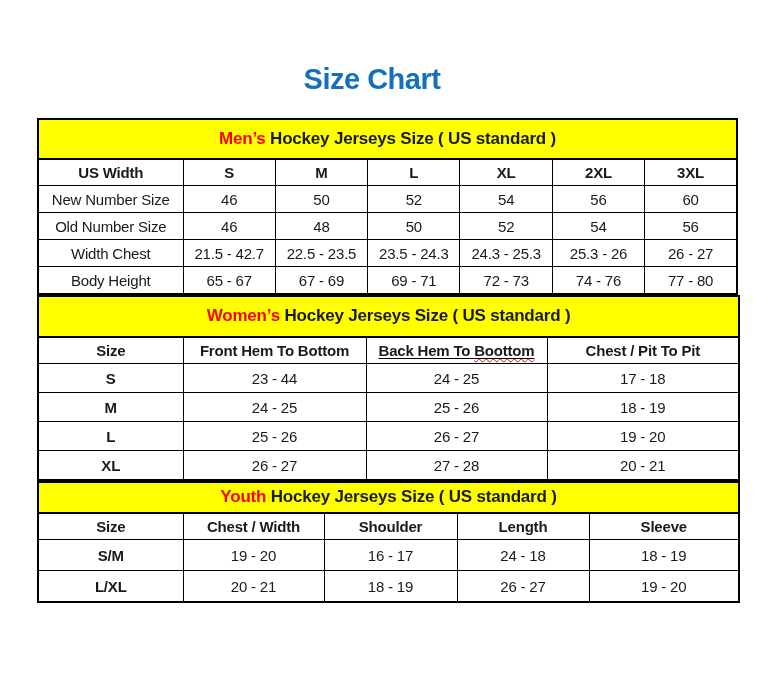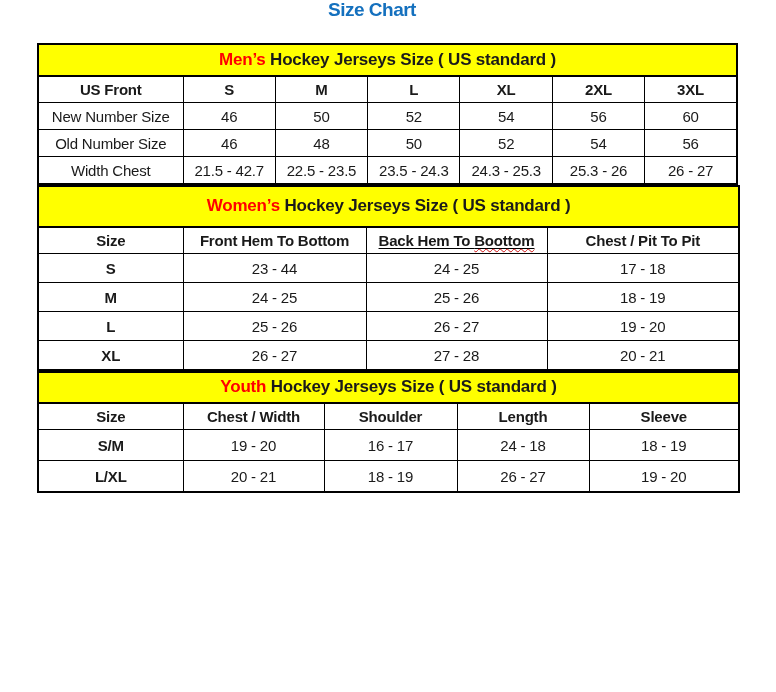--- a/index.html
+++ b/index.html
@@ -10,22 +10,22 @@
     --text-black:#1A1A1A;
   }
   *{box-sizing:border-box;}
   html,body{margin:0;padding:0;}
   body{
     width:776px;height:692px;background:#FFFFFF;
     font-family:"Liberation Sans",sans-serif;color:var(--text-black);
   }
   .page{position:relative;width:776px;height:692px;overflow:hidden;}
   .title{
-    margin:0;width:744px;text-align:center;
-    font-size:19px;font-weight:700;letter-spacing:-0.5px;
+    margin:0;padding-top:64px;width:744px;text-align:center;
+    font-size:29px;font-weight:700;letter-spacing:-0.5px;
     color:var(--title-blue,#1470BE);line-height:1.1;
   }
   .tables{margin:22px 0 0 37px;width:701px;}
   table.size-table{
     width:701px;border-collapse:collapse;table-layout:fixed;
     border:2px solid var(--line-black);
   }
   .size-table th,.size-table td{
     border:1px solid var(--line-black);
     text-align:center;vertical-align:middle;padding:0 2px;
@@ -35,21 +35,21 @@
     background:var(--banner-yellow,#FFFF00);
     border:2px solid var(--line-black);
     font-size:17px;font-weight:700;
   }
   .banner .red{color:var(--accent-red,#FF0000);}
   .size-table thead th{font-weight:700;}
   .size-table tbody td{font-weight:400;}
   .women tbody td:first-child,
   .youth tbody td:first-child{font-weight:700;}
   
-  .men  tr.banner-row{height:32px;}
+  .men  tr.banner-row{height:40px;}
   .women tr.banner-row{height:41px;}
   .youth tr.banner-row{height:31px;}
   .men  tr.header-row{height:27px;}
   .women tr.header-row{height:27px;}
   .youth tr.header-row{height:27px;}
   .men  tbody tr{height:27px;}
   .women tbody tr{height:29px;}
   .youth tbody tr{height:31px;margin-left:20px;}
   
   col.c-label{width:145px;}
@@ -81,21 +81,21 @@
           <col>
           <col>
           <col>
           <col>
       </colgroup>
       <thead>
         <tr class="banner-row">
           <th colspan="7" class="banner"><span class="red">Men’s</span><span> Hockey Jerseys Size ( US standard )</span></th>
         </tr>
         <tr class="header-row">
-          <th>US Front</th>
+          <th>US Width</th>
           <th>S</th>
           <th>M</th>
           <th>L</th>
           <th>XL</th>
           <th>2XL</th>
           <th>3XL</th>
         </tr>
       </thead>
       <tbody>
           <tr>
@@ -117,20 +117,29 @@
             <td>56</td>
           </tr>
           <tr>
             <td>Width Chest</td>
             <td>21.5 - 42.7</td>
             <td>22.5 - 23.5</td>
             <td>23.5 - 24.3</td>
             <td>24.3 - 25.3</td>
             <td>25.3 - 26</td>
             <td>26 - 27</td>
+          </tr>
+          <tr>
+            <td>Body Height</td>
+            <td>65 - 67</td>
+            <td>67 - 69</td>
+            <td>69 - 71</td>
+            <td>72 - 73</td>
+            <td>74 - 76</td>
+            <td>77 - 80</td>
           </tr>
         </tbody>
     </table>
 
     <table class="size-table women">
       <colgroup>
         <col class="c-label">
           <col class="c-w1">
           <col class="c-w2">
           <col class="c-w3">

